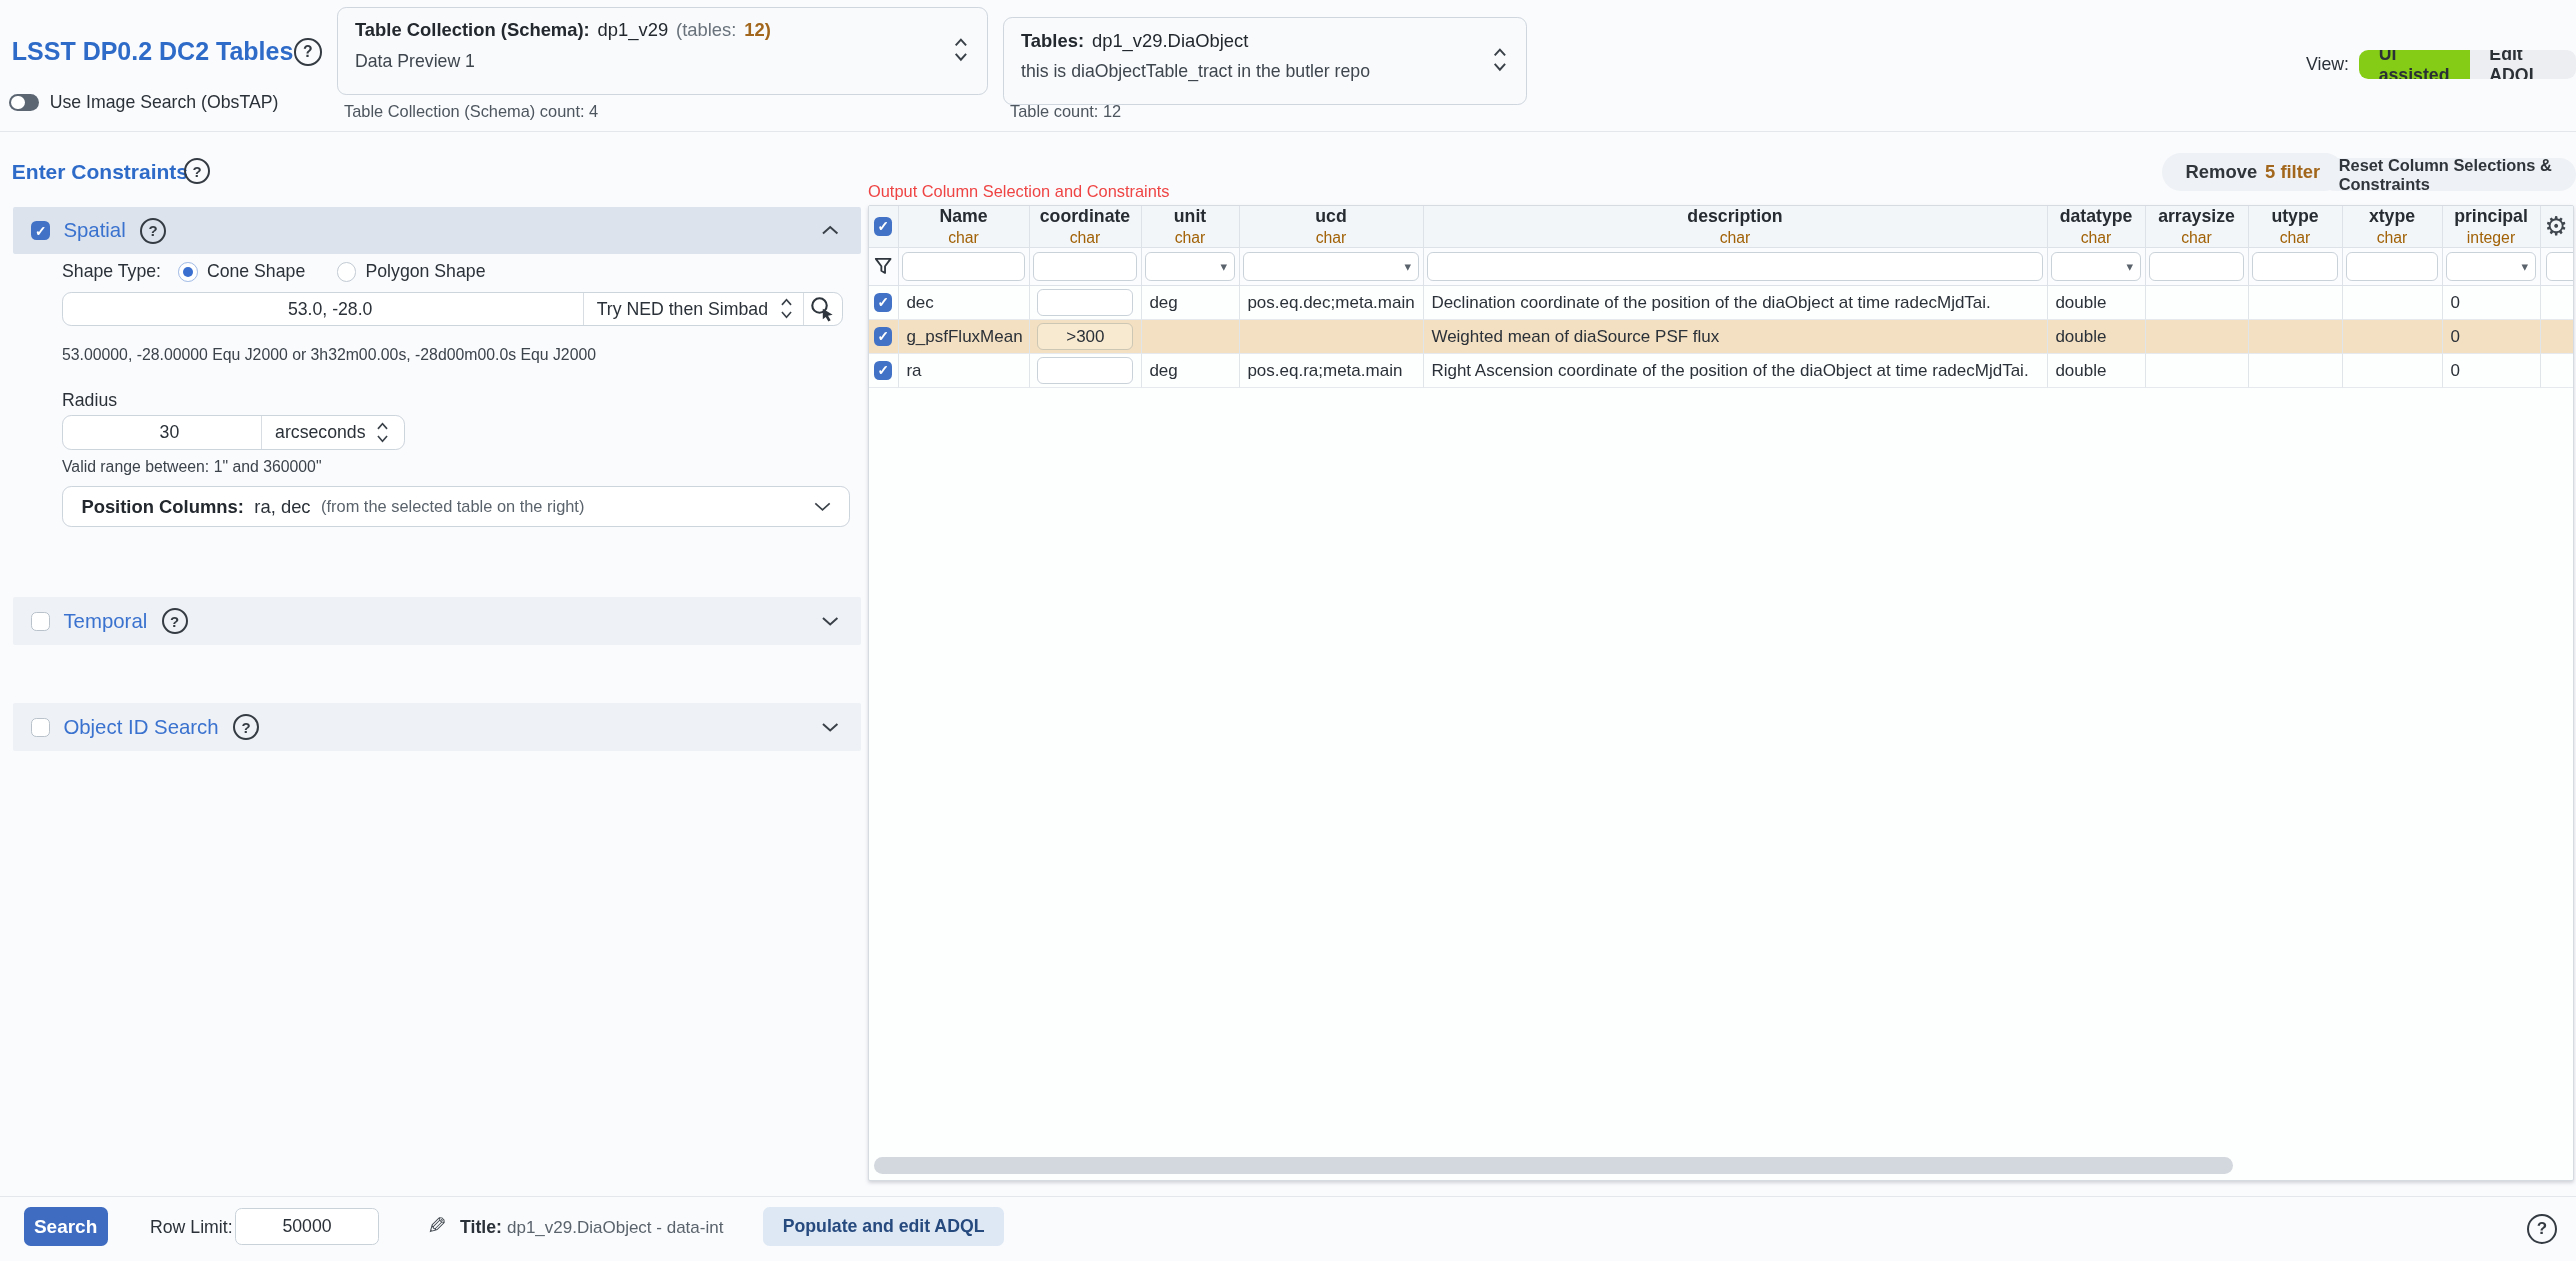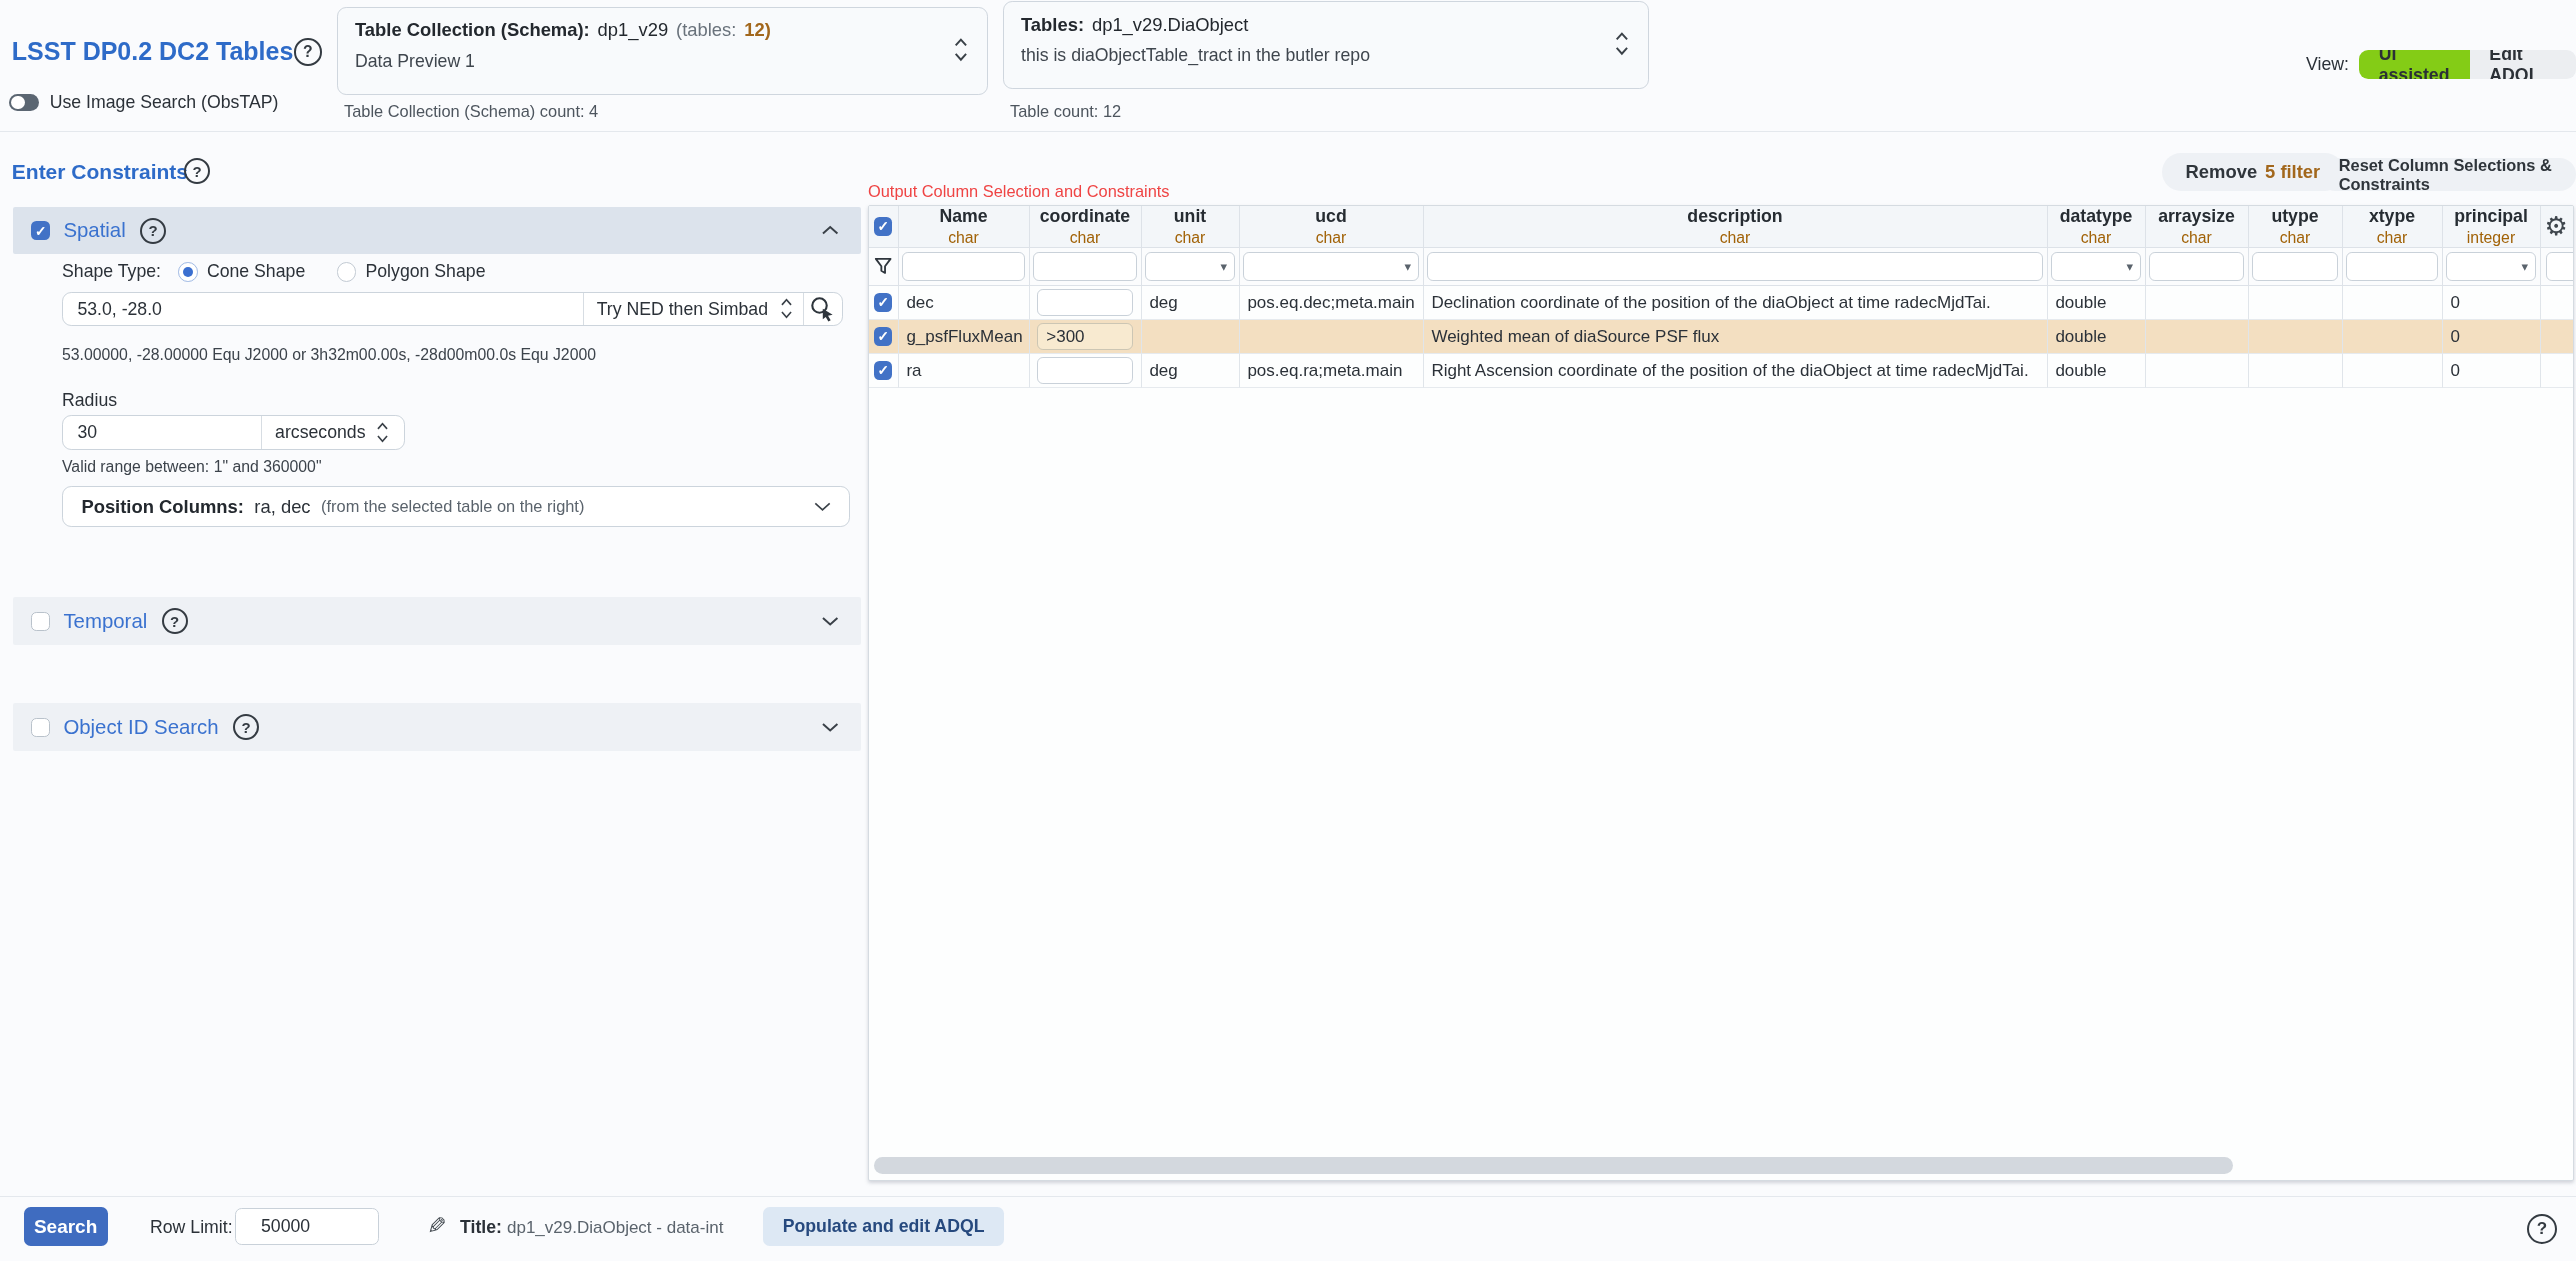--- a/index.html
+++ b/index.html
@@ -21,21 +21,21 @@
   .radio{width:19.7px;height:19.7px;border-radius:50%;box-sizing:border-box;background:#fff;border:1.3px solid #c2cad3;position:relative;flex:none;}
   .radio.sel{border-color:#9fb9e4;}
   .radio.sel::after{content:"";position:absolute;inset:3.9px;border-radius:50%;background:#3a6fd0;}
 
   .selbox{background:#f8fafc;border:1.3px solid #cfd6de;border-radius:9.2px;box-sizing:border-box;}
   .inputbox{background:#fff;border:1.3px solid #ccd4dc;border-radius:9.2px;box-sizing:border-box;}
 
   .pillbtn{background:#eef1f5;border-radius:19px;display:inline-flex;align-items:center;justify-content:center;}
   .vdiv{width:0.7px;align-self:stretch;background:#d7dde3;}
 
-  input{font-family:"Liberation Sans",sans-serif;color:#2b3138;outline:none;}
+  input{font-family:"Liberation Sans",sans-serif;color:#2b3138;outline:none;text-align:center;}
   .bare-input{border:none;background:transparent;font-size:17.7px;padding:0 0 0 14.4px;}
 
   
   .page-title{font-size:25px;font-weight:700;color:#2e6bc8;}
   .toggle{width:30px;height:17.7px;border-radius:9.2px;background:#5b6672;position:relative;flex:none;}
   .toggle .knob{position:absolute;left:2px;top:2px;width:13.8px;height:13.8px;border-radius:50%;background:#fff;}
   .sel-line1{font-size:18.4px;display:flex;gap:7.9px;align-items:baseline;white-space:nowrap;}
   .sel-line1 .lbl{font-weight:600;color:#23282e;}
   .sel-line1 .val{color:#23282e;}
   .sel-line1 .dim{color:#69727b;}
@@ -104,21 +104,21 @@
       <span class="cnt">12)</span>
     </div>
     <div class="sel-line2">Data Preview 1</div>
     <svg class="abs" style="right:18.4px;top:29px;" width="15.8" height="26" viewBox="0 0 24 40">
       <polyline points="4,13 12,4 20,13" fill="none" stroke="#3a4148" stroke-width="3"></polyline>
       <polyline points="4,26 12,35 20,26" fill="none" stroke="#3a4148" stroke-width="3"></polyline>
     </svg>
   </div>
   <div class="abs count-note" style="left:344px;top:102px;">Table Collection (Schema) count: 4</div>
 
-  <div class="abs selbox" style="left:1003px;top:1px;width:646px;height:88px;padding:11.8px 17px;">
+  <div class="abs selbox" style="left:1003px;top:17px;width:524px;height:88px;padding:11.8px 17px;">
     <div class="sel-line1">
       <span class="lbl">Tables:</span>
       <span class="val">dp1_v29.DiaObject</span>
     </div>
     <div class="sel-line2">this is diaObjectTable_tract in the butler repo</div>
     <svg class="abs" style="right:18.4px;top:29px;" width="15.8" height="26" viewBox="0 0 24 40">
       <polyline points="4,13 12,4 20,13" fill="none" stroke="#3a4148" stroke-width="3"></polyline>
       <polyline points="4,26 12,35 20,26" fill="none" stroke="#3a4148" stroke-width="3"></polyline>
     </svg>
   </div>

